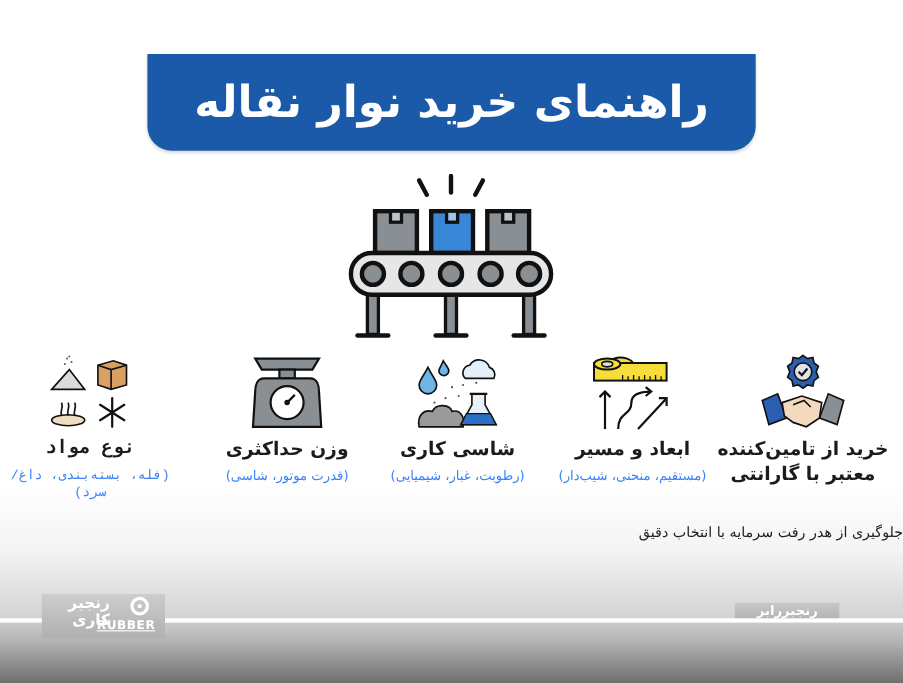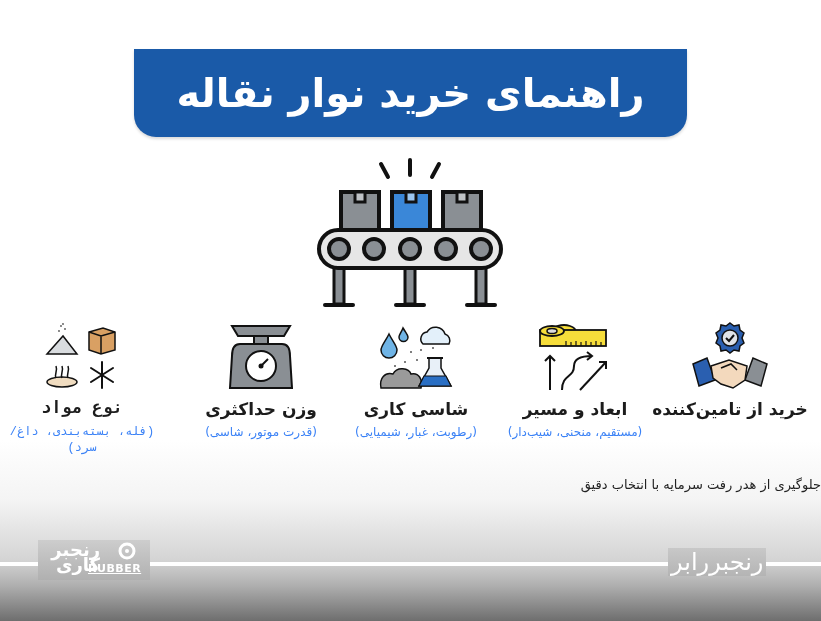--- a/index.html
+++ b/index.html
@@ -27,30 +27,30 @@
   .card .heading { font-weight: bold; font-size: 17px; color: #1c1c1c; margin-top: 6px; line-height: 22px; }
   .card .sub { font-size: 12px; color: #3b82f6; margin-top: 4px; line-height: 16px; }
   .tagline {
     position: absolute; left: 0; right: 0; top: 477px; text-align: right;
     font-size: 13px; color: #222; direction: rtl;
   }
   .footer-line {
     position: absolute; left: 0; right: 0; top: 562px; height: 4px; background: #ffffff;
   }
   .brand-right {
-    position: absolute; left: 668px; top: 548px; padding: 0 3px;
-    font-weight: normal; font-size: 24px; color: #ffffff; direction: rtl;
+    position: absolute; left: 668px; top: 548px; padding: 0 20px;
+    font-weight: bold; font-size: 12px; color: #ffffff; direction: rtl;
     background: linear-gradient(to bottom, #c8c8c8, #b4b4b4);
   }
   .brand-left {
     position: absolute; left: 38px; top: 540px; width: 104px; height: 40px;
     background: linear-gradient(to bottom, #cdcdcd, #b0b0b0);
     color: #fff; padding: 0 4px;
   }
-  .brand-left .fa { position: absolute; left: 22px; top: 2px; font-size: 18px; font-weight: bold; direction: rtl; line-height: 15px; width: 40px;}
+  .brand-left .fa { position: absolute; left: 22px; top: 2px; font-size: 14px; font-weight: bold; direction: rtl; line-height: 15px; width: 40px;}
   .brand-left .en { position: absolute; left: 50px; top: 22px; font-size: 11px; font-weight: bold; letter-spacing: 0.5px; text-decoration: underline; }
   .brand-left .logo { position: absolute; left: 80px; top: 2px; }
 </style>
 </head>
 <body>
 
 <div class="title-banner">
   <span class="title-text">راهنمای خرید نوار نقاله</span>
 </div>
 
@@ -90,20 +90,21 @@
       <polygon points="0,-15 4,-12 9,-13 10,-8 14,-5 12,0 14,5 10,8 9,13 4,12 0,15 -4,12 -9,13 -10,8 -14,5 -12,0 -14,-5 -10,-8 -9,-13 -4,-12" fill="#2a5fb0" stroke="#111" stroke-width="1.5"></polygon>
       <circle r="8" fill="#dfe3e8" stroke="#111" stroke-width="1.5"></circle>
       <polyline points="-4,0 -1,3 4,-3" fill="none" stroke="#111" stroke-width="2"></polyline>
     </g>
     <polygon points="8,42 22,36 30,58 14,64" fill="#2a5fb0" stroke="#111" stroke-width="1.5"></polygon>
     <polygon points="82,42 68,36 60,58 76,64" fill="#8a8f94" stroke="#111" stroke-width="1.5"></polygon>
     <path d="M26,44 L44,38 L62,44 L60,58 L48,66 L36,62 L28,56 Z" fill="#f3d9bd" stroke="#111" stroke-width="1.5"></path>
     <path d="M36,46 L46,42 L52,48" fill="none" stroke="#111" stroke-width="1.5"></path>
   </svg>
   <div class="heading">خرید از تامین‌کننده</div>
+  <div class="heading" style="margin-top:0">معتبر با گارانتی</div>
 </div>
 
 <div class="card" style="left:495px;">
   <svg class="icon" viewBox="0 0 90 70">
     <path d="M22,10 a12,7 0 1,1 0,0.1 Z" fill="#f6dd3a" stroke="#111" stroke-width="1.8"></path>
     <rect x="10" y="8" width="66" height="16" fill="#f6dd3a" stroke="#111" stroke-width="1.8"></rect>
     <ellipse cx="22" cy="9" rx="12" ry="5" fill="#f6dd3a" stroke="#111" stroke-width="1.8"></ellipse>
     <ellipse cx="22" cy="9" rx="5" ry="2.5" fill="#dddddd" stroke="#111" stroke-width="1.5"></ellipse>
     <g stroke="#111" stroke-width="1.2">
       <line x1="36" y1="24" x2="36" y2="19"></line>

